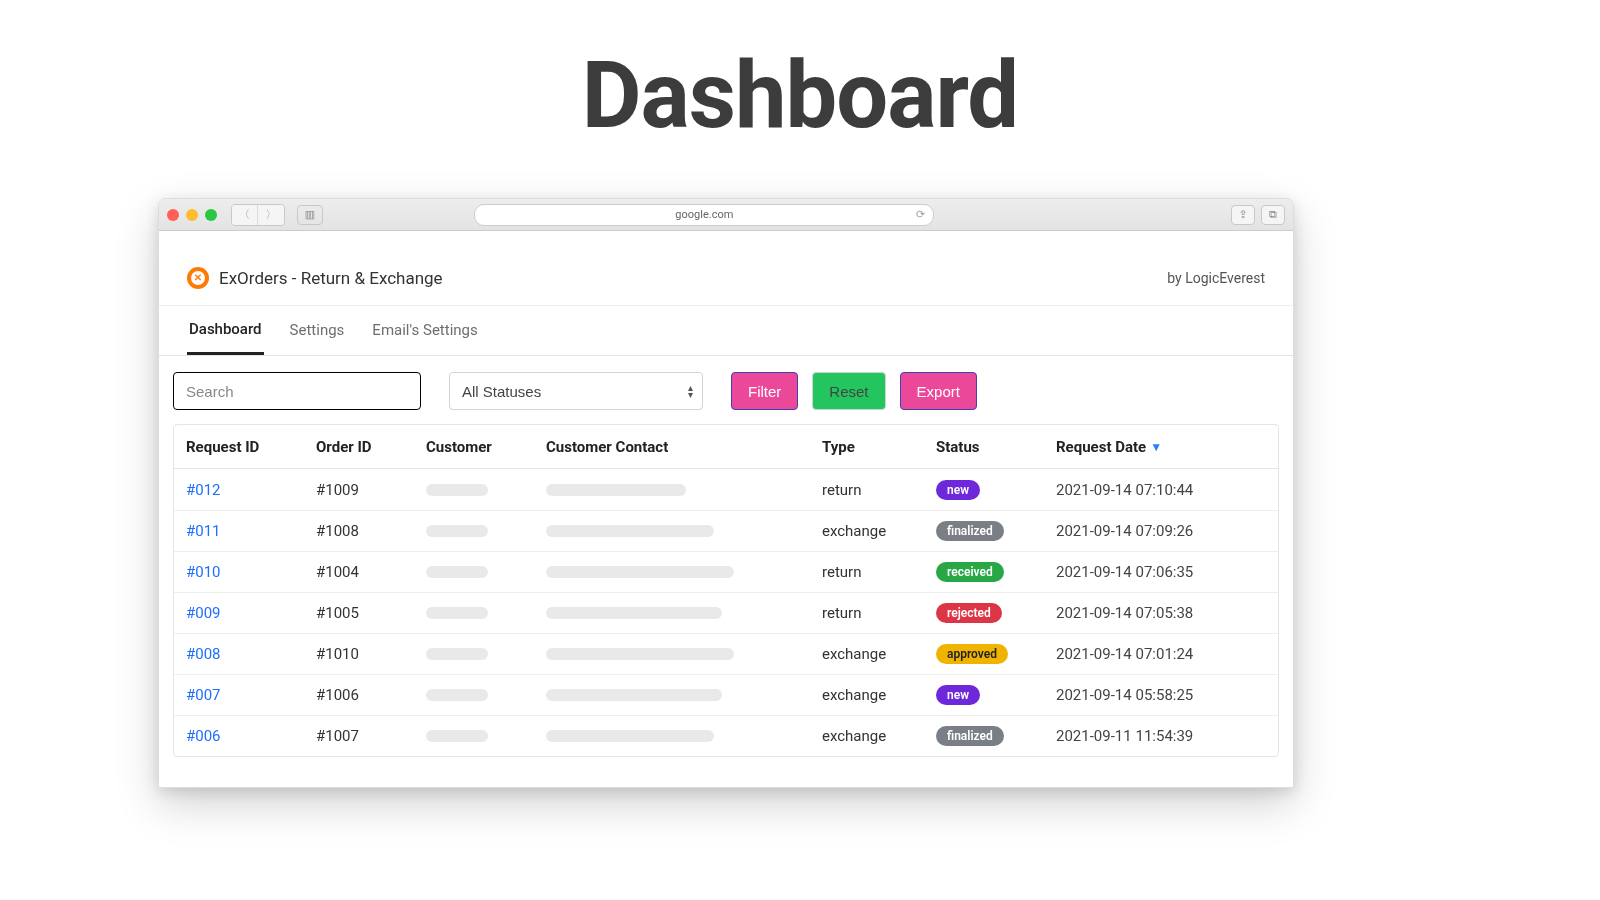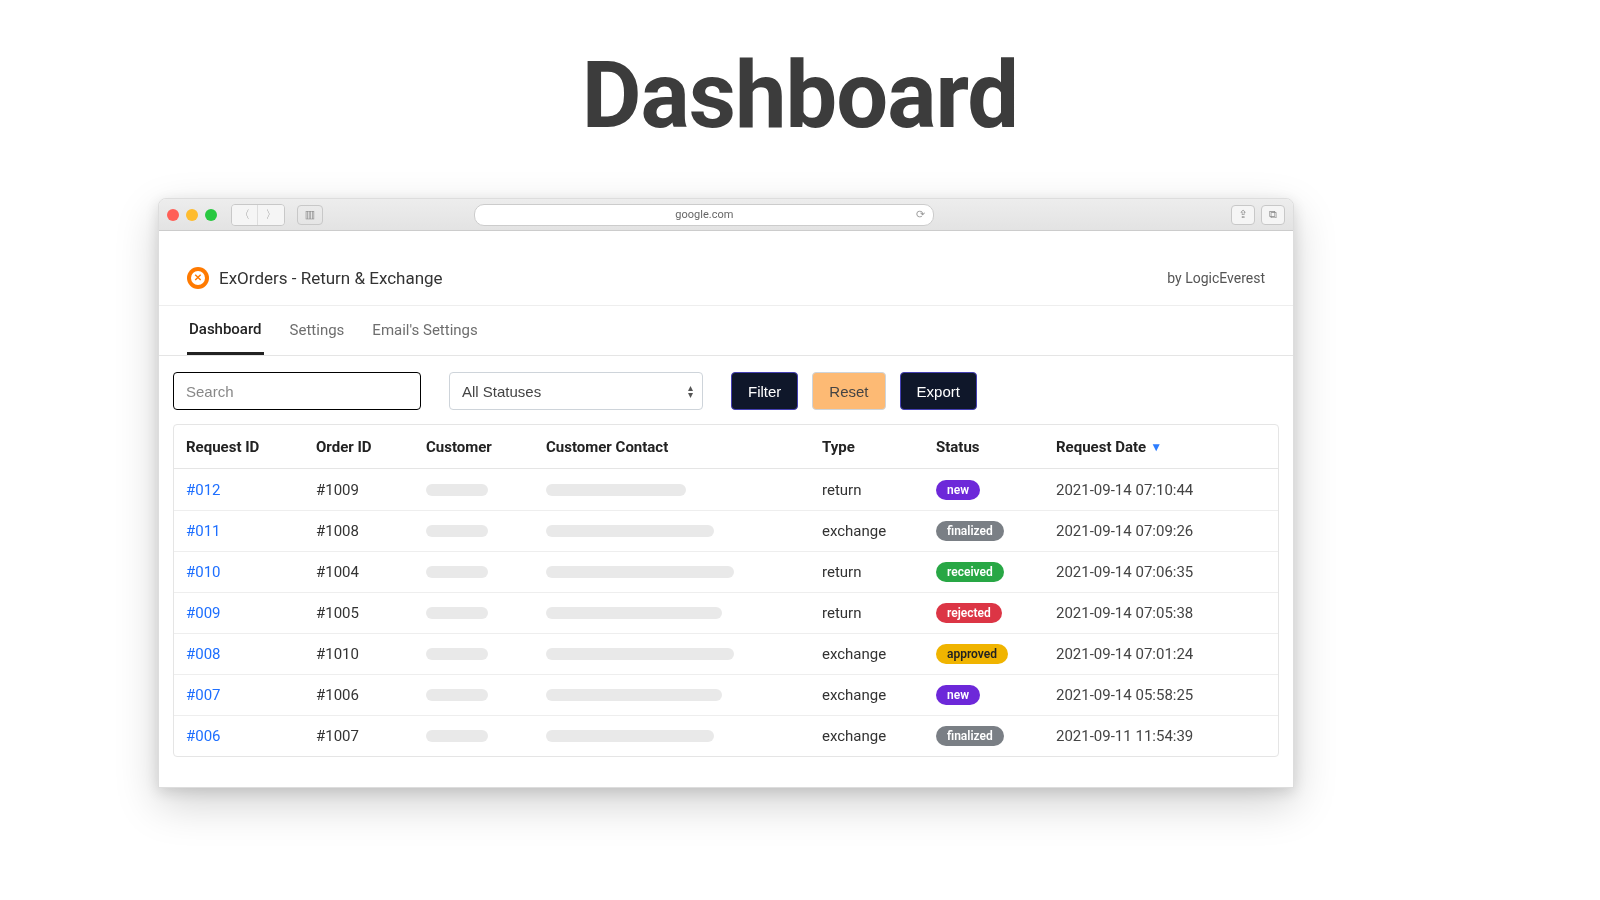--- a/index.html
+++ b/index.html
@@ -38,22 +38,22 @@
   .tab { padding: 14px 2px; font-size: 15px; color:#6e6e6e; cursor:pointer; border-bottom: 2px solid transparent; }
   .tab.active { color:#222; border-bottom: 3px solid #222; font-weight:500; }
 
   .toolbar { display:flex; align-items:center; gap: 14px; padding: 16px 14px 14px 14px; }
   .search-input { width: 248px; height: 38px; border:1px solid #000000; border-radius:4px; padding:0 12px; font-size:15px; color:#555; }
   .search-input::placeholder { color:#888; }
   .select-wrap { position:relative; margin-left: 14px; }
   .status-select { width: 254px; height: 38px; border:1px solid #ced4da; border-radius:4px; padding:0 12px; font-size:15px; color:#444; background:#fff; appearance:none; }
   .select-caret { position:absolute; right:10px; top:50%; transform:translateY(-50%); font-size:10px; color:#555; pointer-events:none; display:flex; flex-direction:column; line-height:7px; }
   .btn { height:38px; padding: 0 16px; border-radius:4px; font-size:15px; cursor:pointer; border:1px solid transparent; display:flex; align-items:center; }
-  .btn-primary { background:#0f172a; border-color:#4440b3; color:#fff; }
-  .btn-outline { background:#fdba74; border:1px solid #ced4da; color:#444; }
+  .btn-primary { background:#ec4899; border-color:#4440b3; color:#fff; }
+  .btn-outline { background:#22c55e; border:1px solid #ced4da; color:#444; }
 
   .table { margin: 0 14px; border:1px solid #e5e5e5; border-radius:4px; overflow:hidden; background:#fff; }
   .thead, .trow { display:grid; grid-template-columns: 130px 110px 120px 276px 114px 120px 1fr; align-items:center; padding: 0 12px; }
   .thead { height: 44px; font-size:15px; font-weight:700; color:#222; border-bottom:1px solid #e5e5e5; }
   .th { display:flex; align-items:center; gap:4px; }
   .sort-ic { color:#2d7dff; font-size:12px; }
   .trow { height: 41px; font-size:15px; color:#333; border-top:1px solid #eee; }
   .trow:first-child { border-top:none; }
   .rid a { color:#1e6fff; text-decoration:none; cursor:pointer; }
   .skel { height:12px; border-radius:6px; background:#e9e9e9; }

